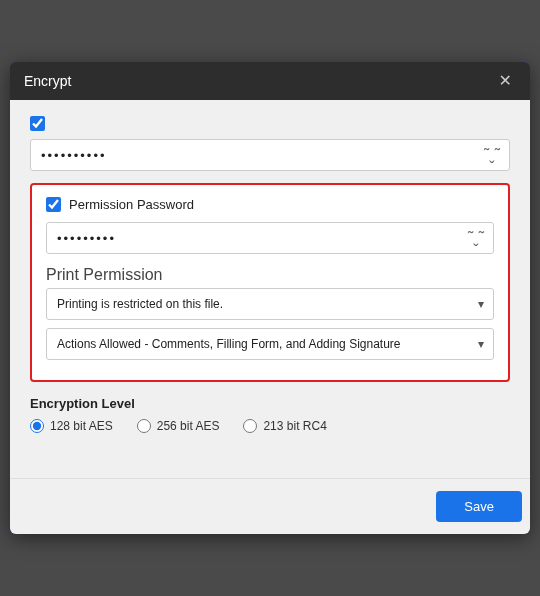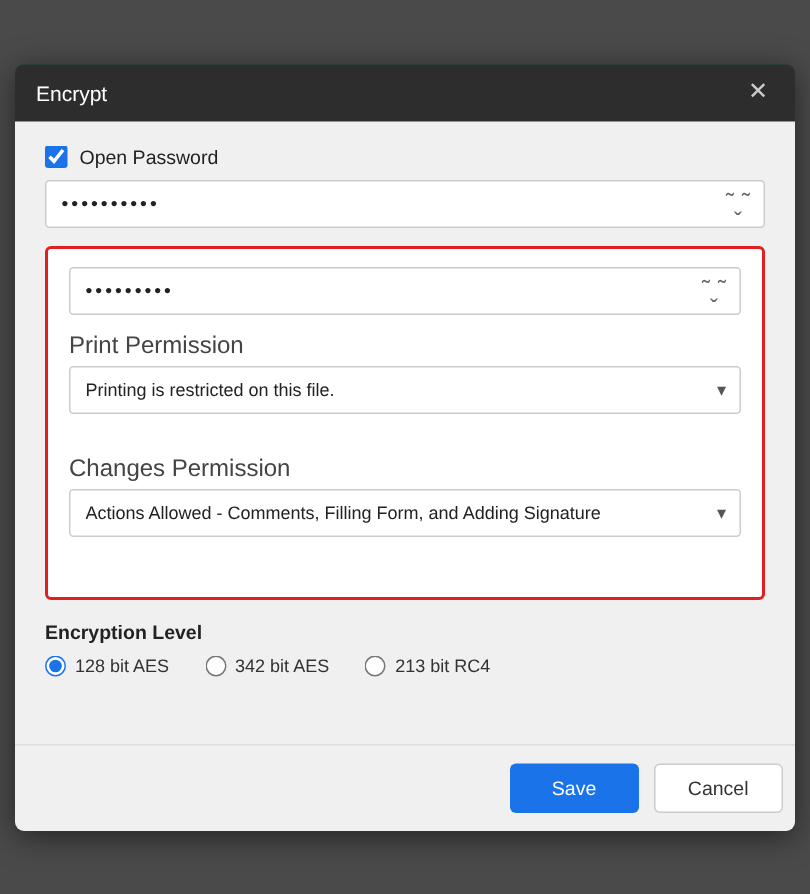--- a/index.html
+++ b/index.html
@@ -7,21 +7,21 @@
       background: #4a4a4a;
       display: flex;
       align-items: center;
       justify-content: center;
       width: 540px;
       height: 596px;
       font-family: Arial, sans-serif;
       font-size: 13px;
     }
     .dialog {
-      background: #14532d;
+      background: #1d4ed8;
       width: 520px;
       border-radius: 6px;
       overflow: hidden;
       box-shadow: 0 4px 20px rgba(0,0,0,0.5);
     }
     .title-bar {
       background: #2d2d2d;
       color: #ffffff;
       display: flex;
       align-items: center;
@@ -100,21 +100,21 @@
     }
     .section-label {
       font-size: 16px;
       color: #444;
       margin-bottom: 4px;
       display: block;
     }
     .select-wrap {
       position: relative;
       width: 100%;
-      margin-bottom: 28px;
+      margin-bottom: 8px;
     }
     select {
       width: 100%;
       padding: 6px 10px;
       border: 1px solid #cccccc;
       border-radius: 3px;
       font-size: 12px;
       background: #ffffff;
       color: #222;
       appearance: none;
@@ -194,47 +194,51 @@
   <div class="title-bar">
     <span class="title-bar-title">Encrypt</span>
     <button class="close-btn">✕</button>
   </div>
 
   <div class="dialog-body">
 
     <div class="row">
       <label class="checkbox-label">
         <input type="checkbox" checked="" style="">
-        <span>Open Password</span>
       </label>
     </div>
     <div class="password-field-wrap">
       <input type="password" class="password-field" value="••••••••••" style="">
       <span class="eye-icon">˜ˬ˜</span>
     </div>
 
     <div class="permission-box">
 
+      <div class="row">
+        <label class="checkbox-label">
+          <input type="checkbox" checked="" style="">
+          <span>Permission Password</span>
+        </label>
+      </div>
 
       <div class="password-field-wrap">
         <input type="password" class="password-field" value="•••••••••" style="">
         <span class="eye-icon">˜ˬ˜</span>
       </div>
 
       <span class="section-label">Print Permission</span>
       <div class="select-wrap">
         <select>
           <option>Printing is restricted on this file.</option>
           <option>Allow full printing</option>
           <option>Allow low resolution printing</option>
         </select>
         <span class="select-arrow">▾</span>
       </div>
 
-      <span class="section-label">Changes Permission</span>
       <div class="select-wrap">
         <select>
           <option>Actions Allowed - Comments, Filling Form, and Adding Signature</option>
           <option>No changes allowed</option>
           <option>Allow inserting, deleting and rotating pages</option>
           <option>Allow filling in form fields</option>
         </select>
         <span class="select-arrow">▾</span>
       </div>
 
@@ -243,28 +247,27 @@
 
     <div class="encryption-section">
       <div class="encryption-title">Encryption Level</div>
       <div class="radio-group">
         <label class="radio-label">
           <input type="radio" name="encryption" checked="" style="">
           <span>128 bit AES</span>
         </label>
         <label class="radio-label">
           <input type="radio" name="encryption" style="">
-          <span>342 bit AES</span>
+          <span>256 bit AES</span>
         </label>
         <label class="radio-label">
           <input type="radio" name="encryption" style="">
           <span>213 bit RC4</span>
         </label>
       </div>
     </div>
 
   </div>
 
   <div class="dialog-footer">
     <button class="btn-save">Save</button>
-    <button class="btn-cancel">Cancel</button>
   </div>
 </div>
 
 </body></html>

